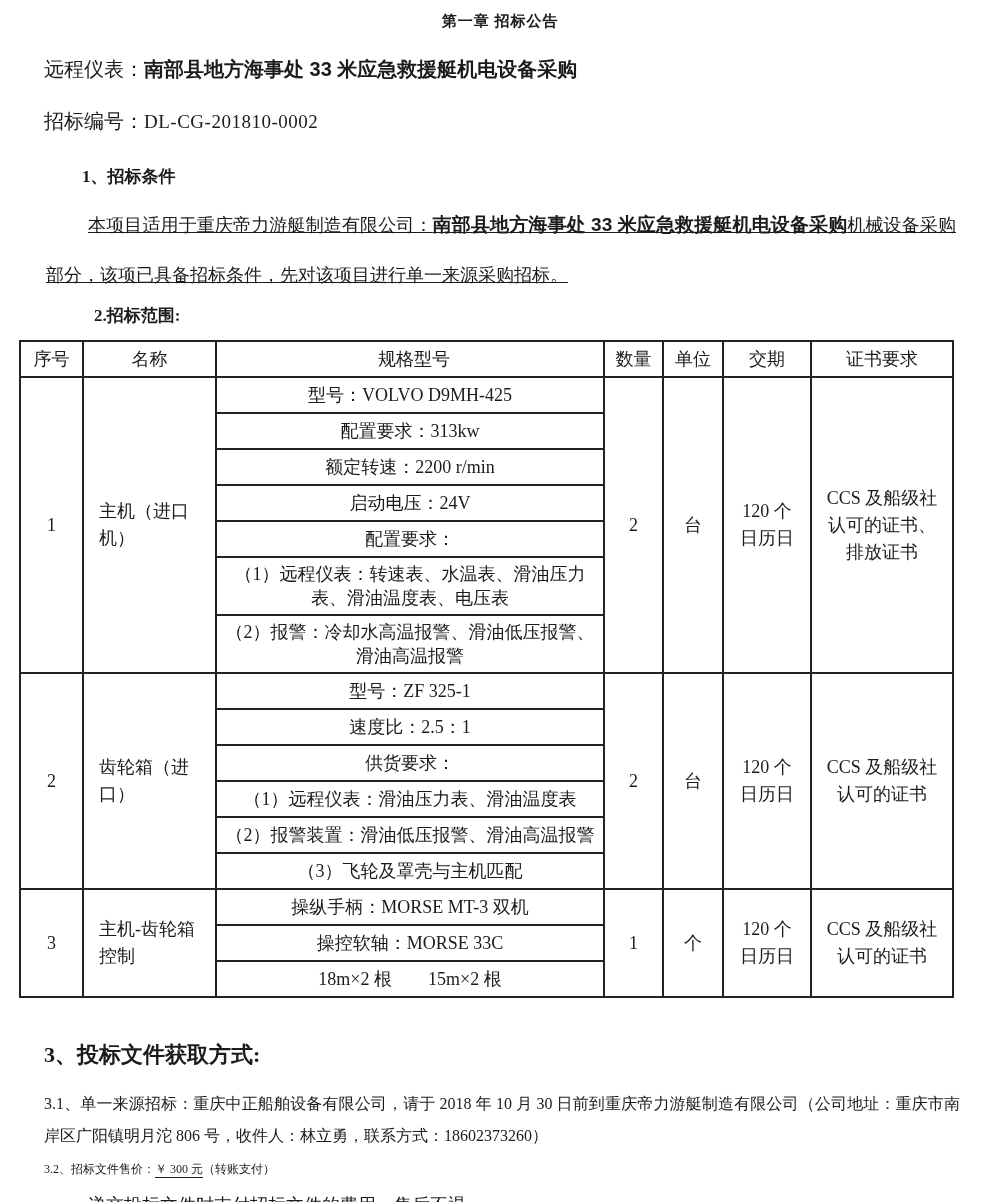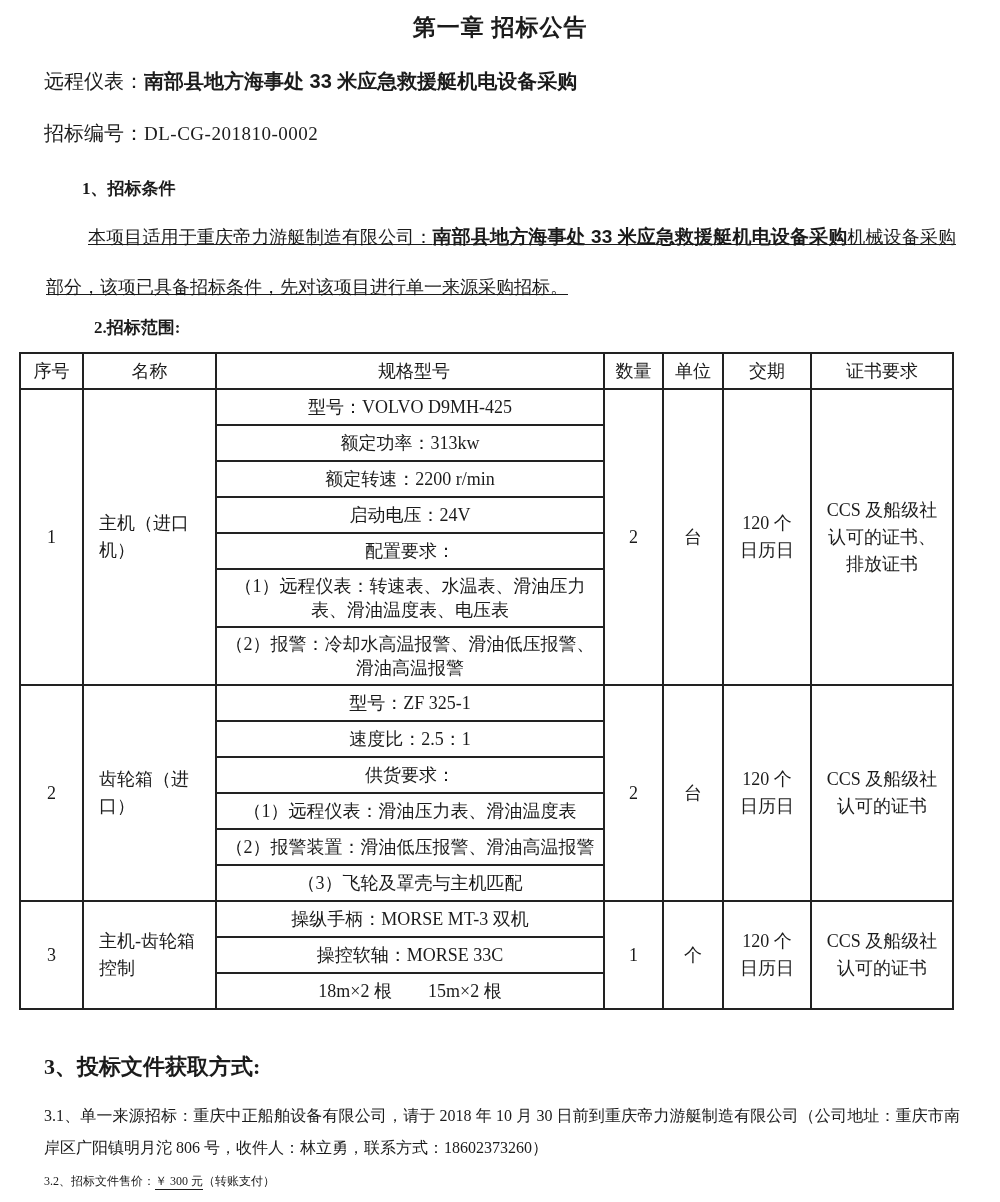--- a/index.html
+++ b/index.html
@@ -2,21 +2,21 @@
 <html><head>
 <meta charset="utf-8">
 <style>
   html,body{margin:0;padding:0;}
   body{
     width:1000px;height:1202px;overflow:hidden;
     background:#ffffff;color:#1b1b1b;
     font-family:"Liberation Serif","DejaVu Serif",serif;
   }
   .doc-title{
-    text-align:center;font-size:23px;font-weight:bold;
+    text-align:center;font-size:15px;font-weight:bold;
     padding-top:12px;letter-spacing:1px;
   }
   .meta-line{margin:25px 0 0 44px;font-size:20px;}
   .meta-label{font-size:20px;}
   .val-bold{
     font-family:"Liberation Sans","DejaVu Sans",sans-serif;
     font-weight:bold;font-size:20px;
   }
   .val-code{font-size:19px;letter-spacing:0.5px;margin-top:24px;}
   .s1-heading{margin:30px 0 12px 82px;font-size:17px;font-weight:bold;}
@@ -102,21 +102,21 @@
       <td class="c-spec">型号：VOLVO D9MH-425</td>
       <td class="c-center" rowspan="7">2</td>
       <td class="c-center" rowspan="7">台</td>
       <td class="c-pre" rowspan="7">120 个
 日历日</td>
       <td class="c-pre" rowspan="7">CCS 及船级社
 认可的证书、
 排放证书</td>
     </tr>
     <tr>
-        <td class="c-spec">额定功率：313kw</td>
+        <td class="c-spec">配置要求：313kw</td>
       </tr>
     <tr>
         <td class="c-spec">额定转速：2200 r/min</td>
       </tr>
     <tr>
         <td class="c-spec">启动电压：24V</td>
       </tr>
     <tr>
         <td class="c-spec">配置要求：</td>
       </tr>

